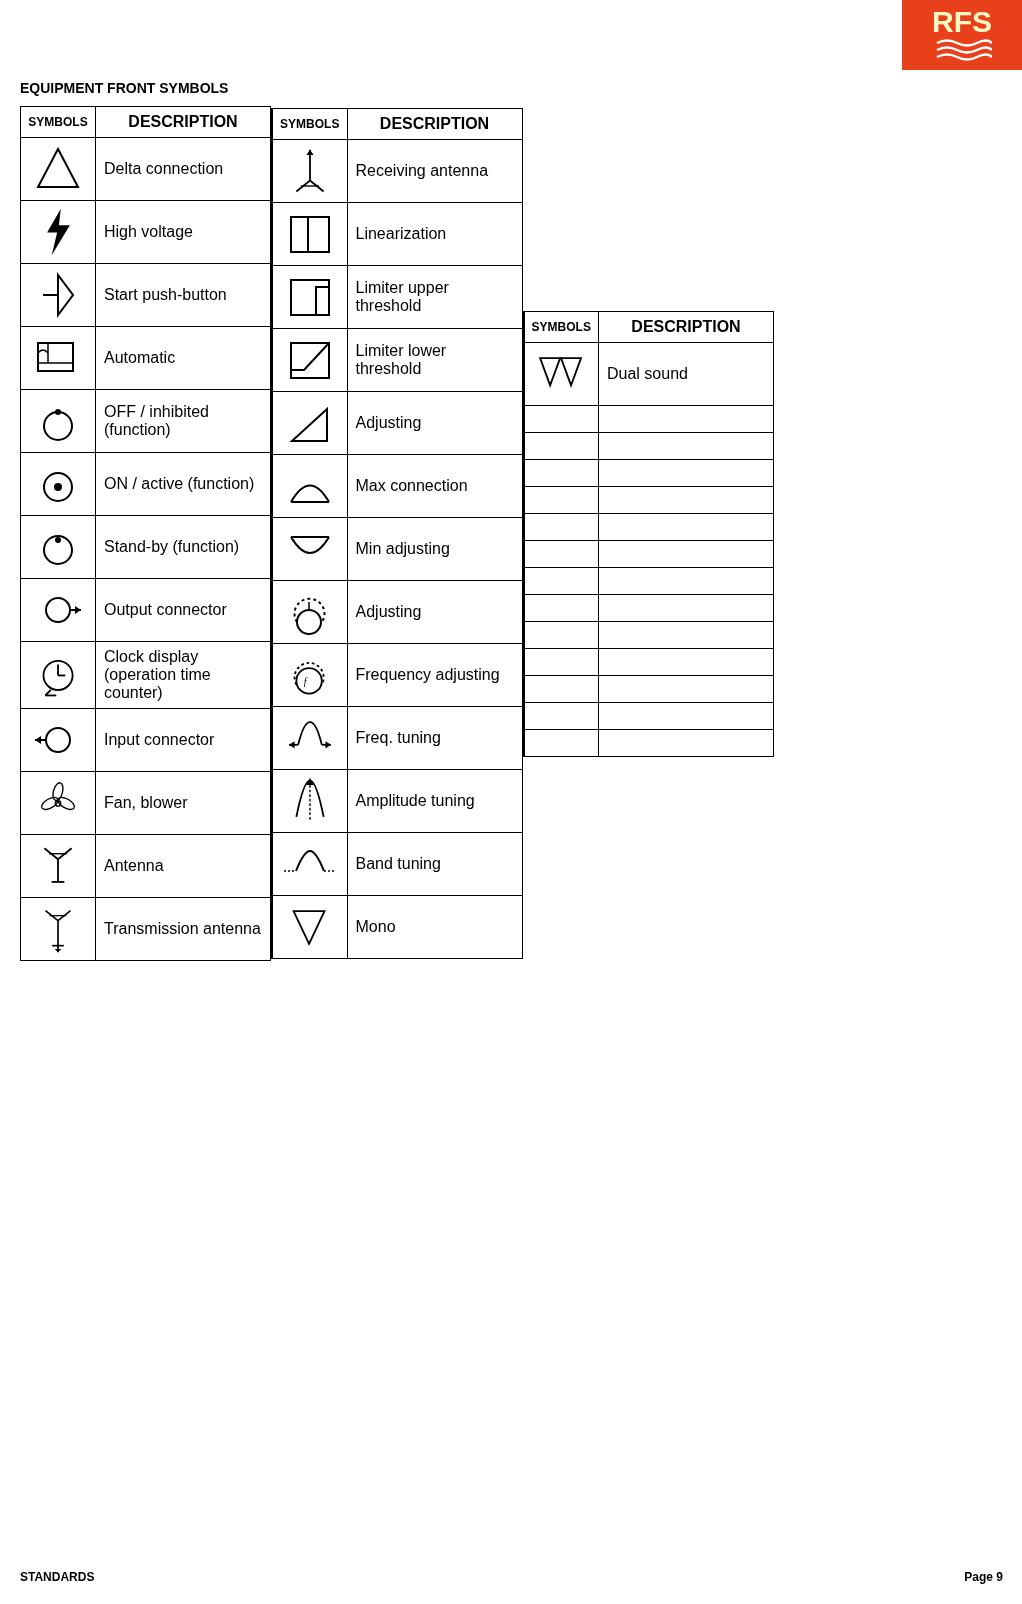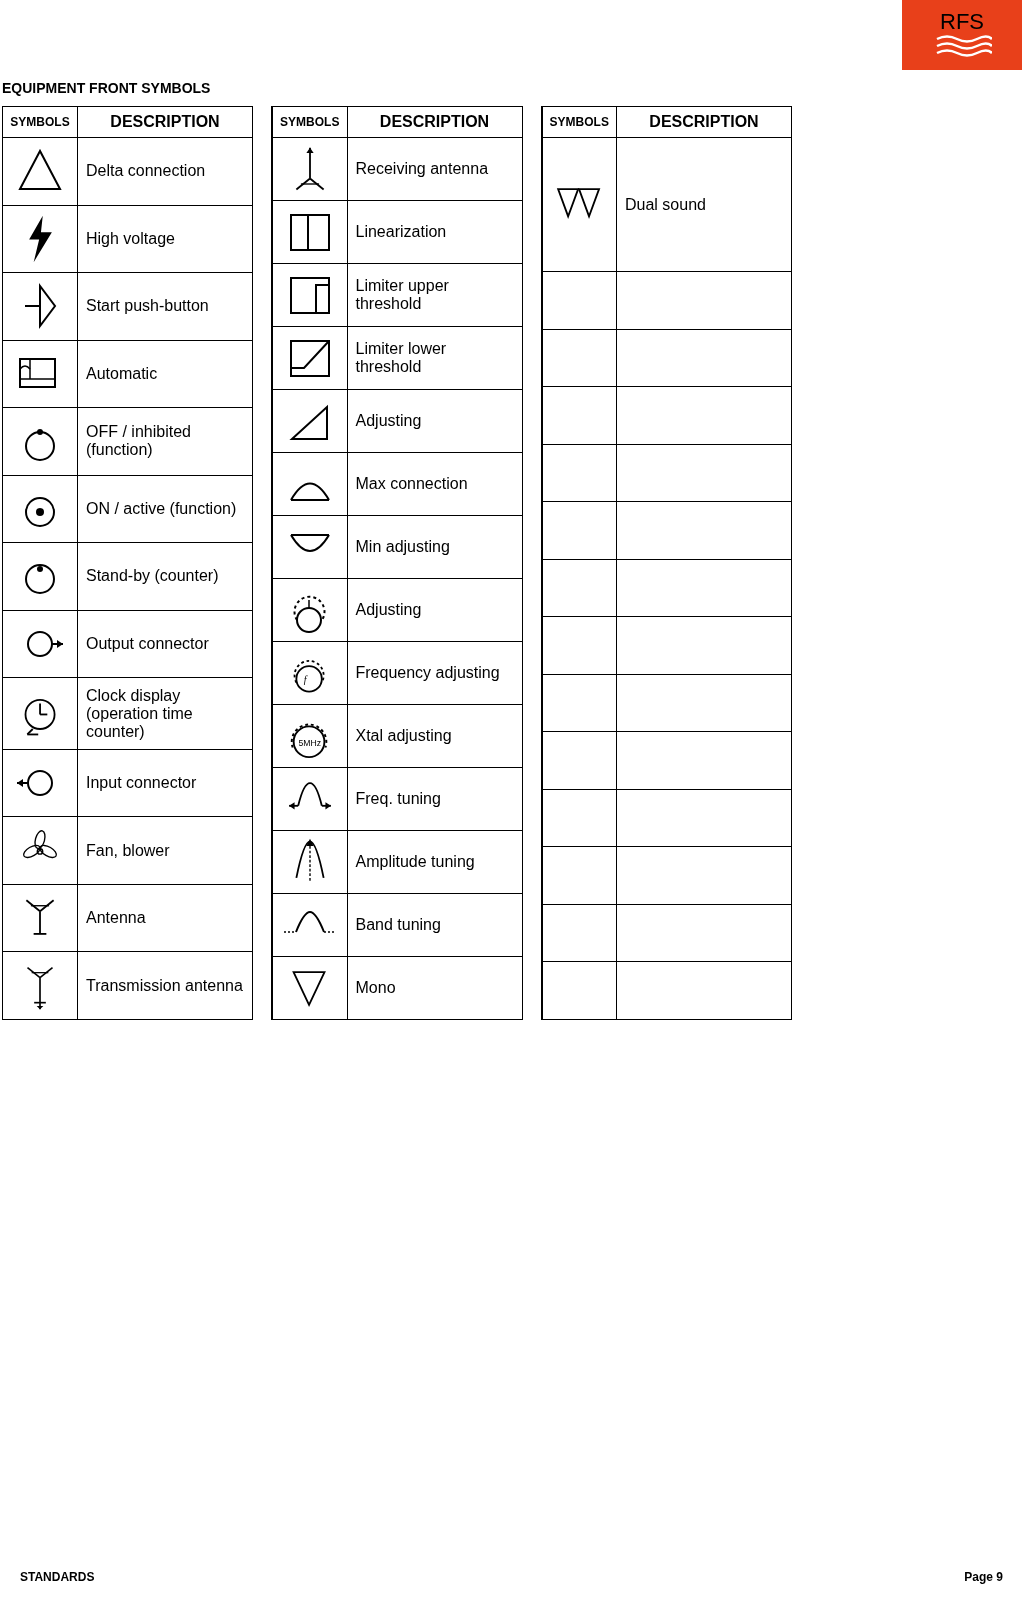--- a/index.html
+++ b/index.html
@@ -17,33 +17,33 @@
       position: absolute;
       top: 0; right: 0;
       width: 120px;
       height: 70px;
       background: #e8401a;
       display: flex;
       align-items: center;
       justify-content: center;
     }
     .rfs-logo {
-      color: #000000;
-      font-size: 22px;
-      font-weight: normal;
+      color: #fef9c3;
+      font-size: 30px;
+      font-weight: bold;
       line-height: 1;
     }
     .rfs-waves {
       color: white;
       font-size: 14px;
       line-height: 1;
     }
 
     .page-content {
-      padding: 80px 20px 40px 2px;
+      padding: 80px 20px 40px 20px;
     }
 
     .page-title {
       font-size: 14px;
       font-weight: bold;
       margin-bottom: 10px;
       text-transform: uppercase;
     }
 
     .symbol-img {
@@ -67,22 +67,23 @@
 
     
     .symbol-img svg {
       max-width: 55px;
       max-height: 50px;
     }
 
     
     .three-col {
       display: flex;
-      gap: 18px;
+      gap: 0;
       width: 100%;
+      align-items: center;
     }
 
     .col-table {
       border-collapse: collapse;
       font-size: 12px;
     }
 
     .col-table th {
       border: 1px solid #000;
       padding: 5px 8px;
@@ -221,21 +222,21 @@
 
         <tr>
           <td class="sym-col">
             <div class="symbol-img">
               <svg width="45" height="50" viewBox="0 0 45 50">
                 <circle cx="22" cy="28" r="14" fill="none" stroke="#000" stroke-width="2"></circle>
                 <circle cx="22" cy="18" r="3" fill="#000"></circle>
               </svg>
             </div>
           </td>
-          <td class="dsc-col">Stand-by (counter)</td>
+          <td class="dsc-col">Stand-by (function)</td>
         </tr>
 
         <tr>
           <td class="sym-col">
             <div class="symbol-img">
               <svg width="50" height="40" viewBox="0 0 50 40">
                 <circle cx="25" cy="20" r="12" fill="none" stroke="#000" stroke-width="2"></circle>
                 <line x1="37" y1="20" x2="48" y2="20" stroke="#000" stroke-width="2"></line>
                 <polygon points="42,16 48,20 42,24" fill="#000"></polygon>
               </svg>
@@ -443,32 +444,20 @@
               <svg width="50" height="55" viewBox="0 0 50 55">
                 <path d="M10,38 A16,16 0 1,1 38,38" fill="none" stroke="#000" stroke-width="2" stroke-dasharray="3,3"></path>
                 <circle cx="24" cy="34" r="14" fill="none" stroke="#000" stroke-width="2"></circle>
                 <text x="18" y="38" font-size="11" font-style="italic" font-family="serif" fill="#000">f</text>
               </svg>
             </div>
           </td>
           <td class="dsc-col">Frequency adjusting</td>
         </tr>
 
-        <tr>
-          <td class="sym-col">
-            <div class="symbol-img">
-              <svg width="52" height="52" viewBox="0 0 52 52">
-                <path d="M8,38 A18,18 0 1,1 42,38" fill="none" stroke="#000" stroke-width="2" stroke-dasharray="3,3"></path>
-                <circle cx="25" cy="32" r="16" fill="none" stroke="#000" stroke-width="2"></circle>
-                <text x="14" y="36" font-size="9" font-family="Arial" fill="#000">5MHz</text>
-              </svg>
-            </div>
-          </td>
-          <td class="dsc-col">Xtal adjusting</td>
-        </tr>
 
         <tr>
           <td class="sym-col">
             <div class="symbol-img">
               <svg width="50" height="55" viewBox="0 0 50 55">
 
                 <line x1="2" y1="35" x2="12" y2="35" stroke="#000" stroke-width="2"></line>
                 <polygon points="8,31 2,35 8,39" fill="#000"></polygon>
                 <line x1="38" y1="35" x2="48" y2="35" stroke="#000" stroke-width="2"></line>
                 <polygon points="42,31 48,35 42,39" fill="#000"></polygon>

